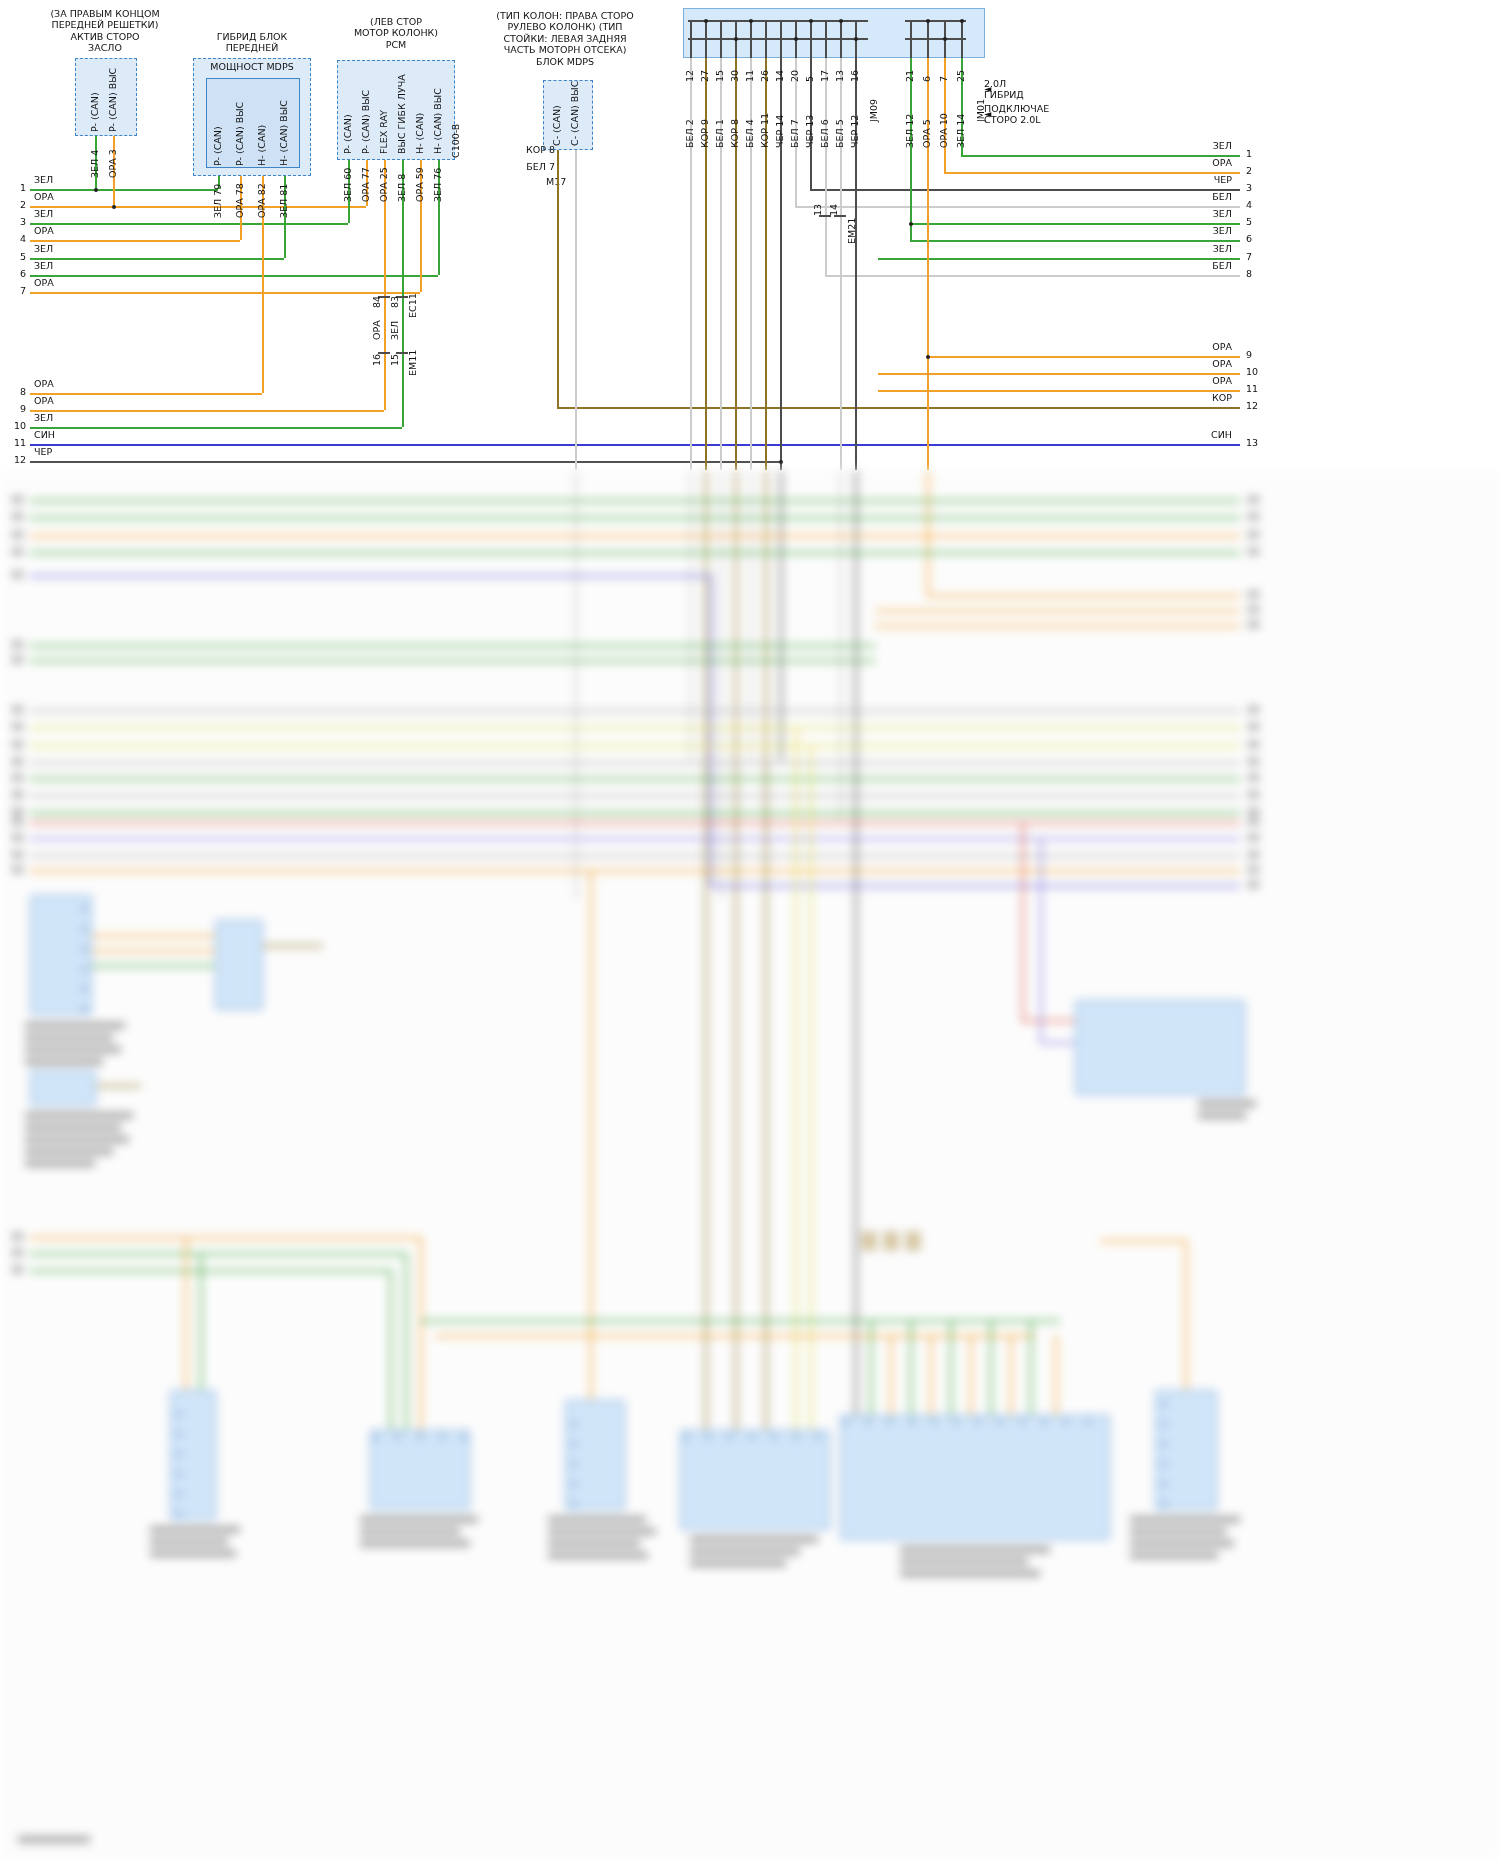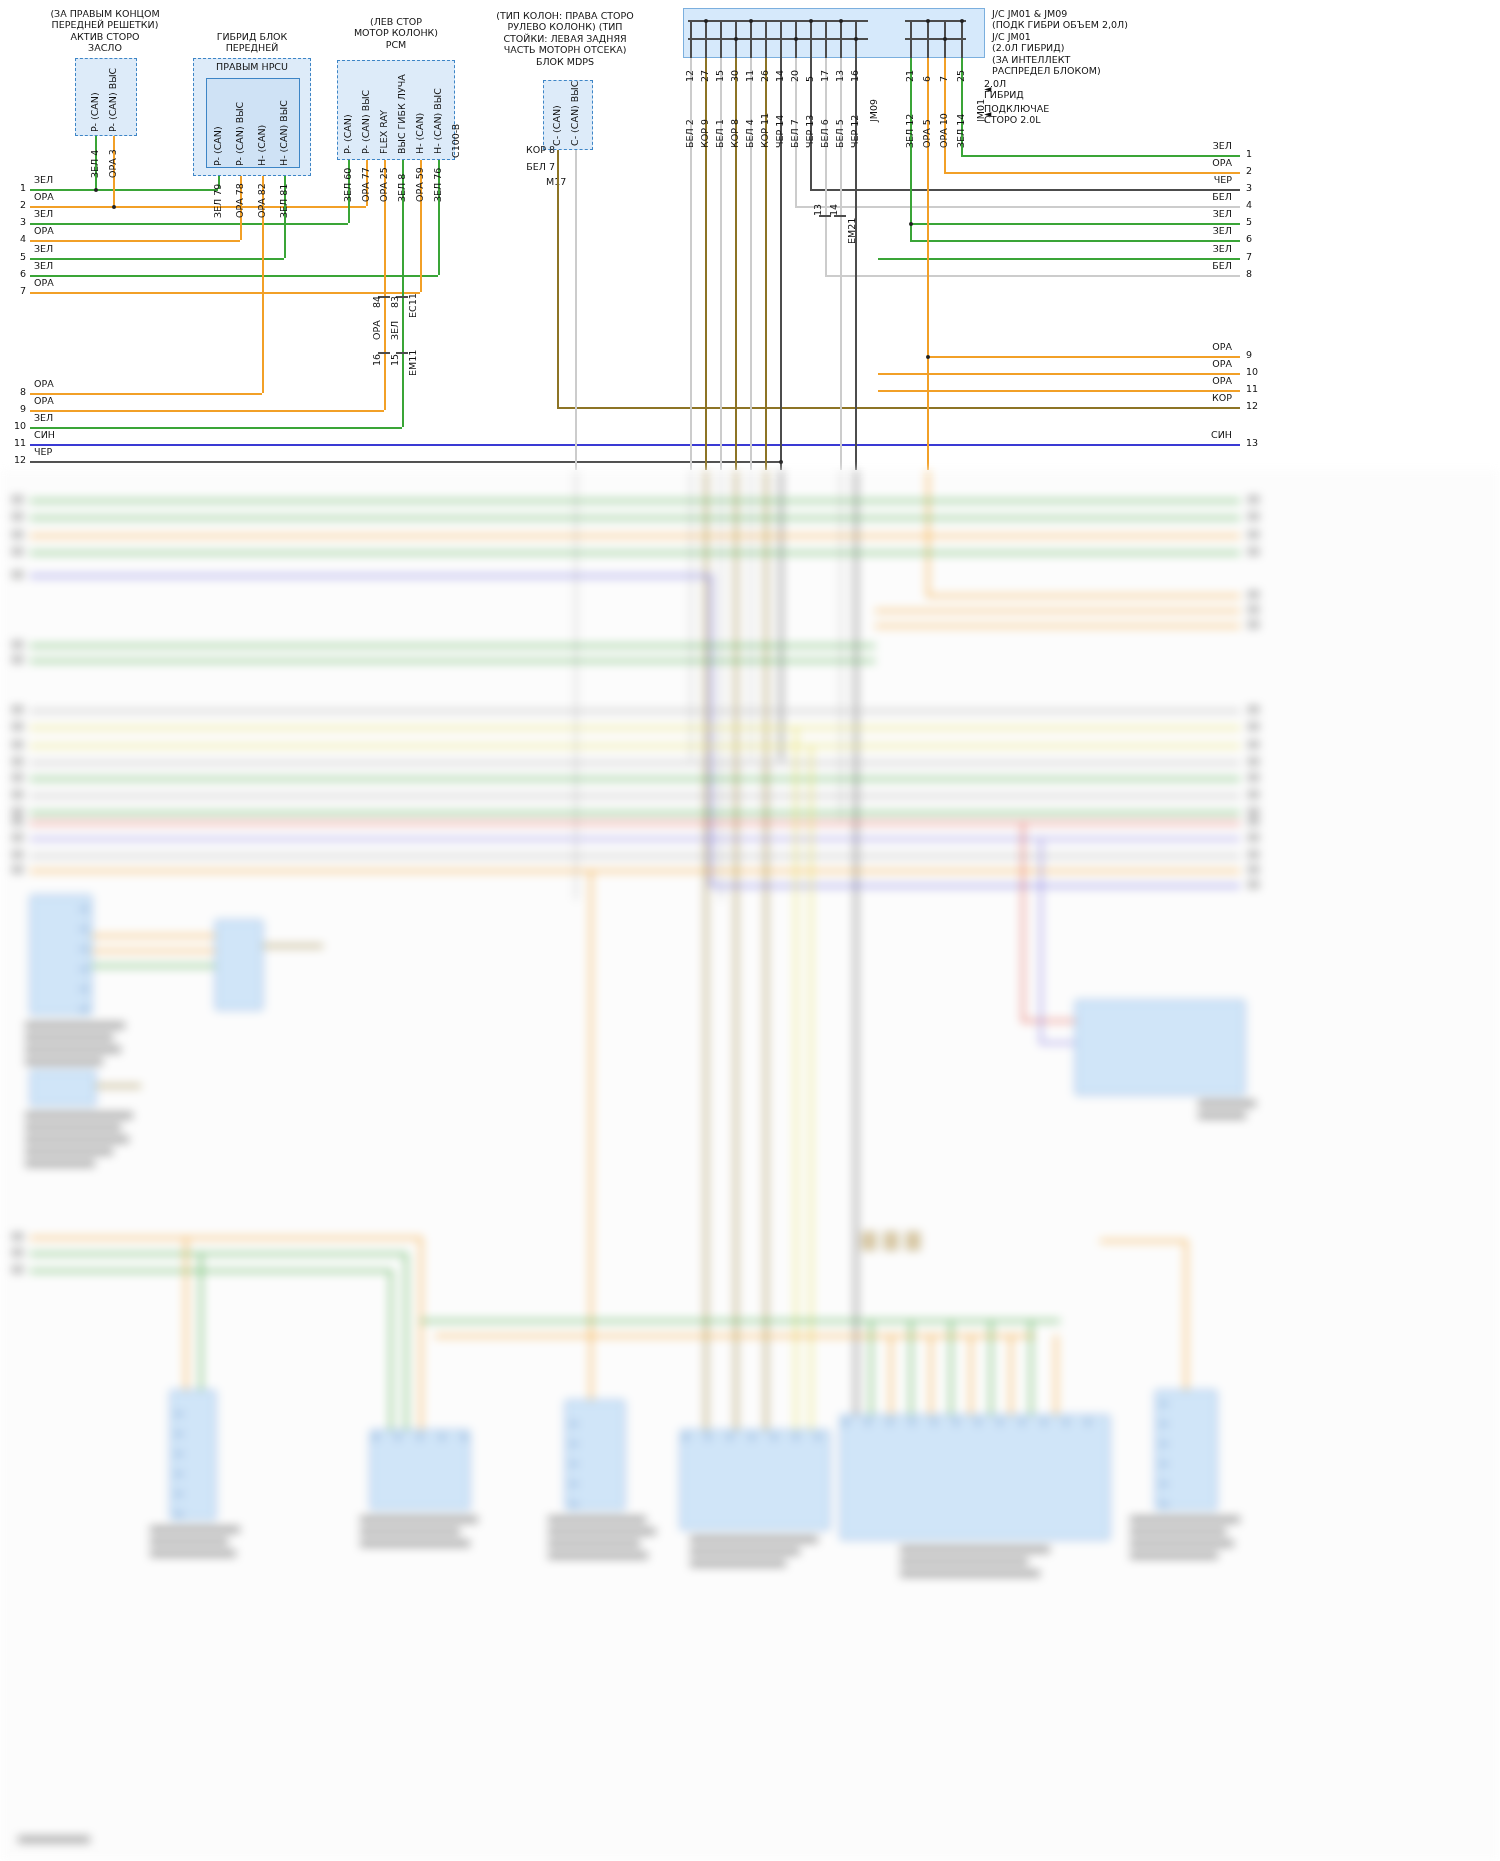--- a/index.html
+++ b/index.html
@@ -42,30 +42,24 @@
     <span class="cap" style="left:195px;top:31px;width:114px">ГИБРИД БЛОК
 ПЕРЕДНЕЙ</span>
     <span class="cap" style="left:340px;top:16px;width:112px">(ЛЕВ СТОР
 МОТОР КОЛОНК)
 PCM</span>
     <span class="cap" style="left:487px;top:10px;width:156px">(ТИП КОЛОН: ПРАВА СТОРО
 РУЛЕВО КОЛОНК) (ТИП
 СТОЙКИ: ЛЕВАЯ ЗАДНЯЯ
 ЧАСТЬ МОТОРН ОТСЕКА)
 БЛОК MDPS</span>
-    <span class="note" style="left:992px;top:8px;width:235px">J/C JM01 &amp; JM09
-(ПОДК ГИБРИ ОБЪЕМ 2,0Л)
-J/C JM01
-(2.0Л ГИБРИД)
-(ЗА ИНТЕЛЛЕКТ
-РАСПРЕДЕЛ БЛОКОМ)</span>
 
     <div class="dashed" style="left:75px;top:58px;width:62px;height:78px"></div>
     <div class="dashed" style="left:193px;top:58px;width:118px;height:118px"></div>
-    <span class="btitle" style="left:195px;top:61px;width:114px">ПРАВЫМ HPCU</span>
+    <span class="btitle" style="left:195px;top:61px;width:114px">МОЩНОСТ MDPS</span>
     <div class="solidbox" style="left:206px;top:78px;width:94px;height:90px"></div>
     <div class="dashed" style="left:337px;top:60px;width:118px;height:100px"></div>
     <div class="dashed" style="left:543px;top:80px;width:50px;height:70px"></div>
     <div id="jbox" style="left:683px;top:8px;width:302px;height:50px"></div>
 
     <span class="vt conn" style="left:450px;top:110px;height:48px">C100-B</span>
     <span style="left:546px;top:176px">М17</span>
 
     <div class="arrow-row" style="left:984px;top:89px">
       <span class="arrow-glyph">◄</span>

